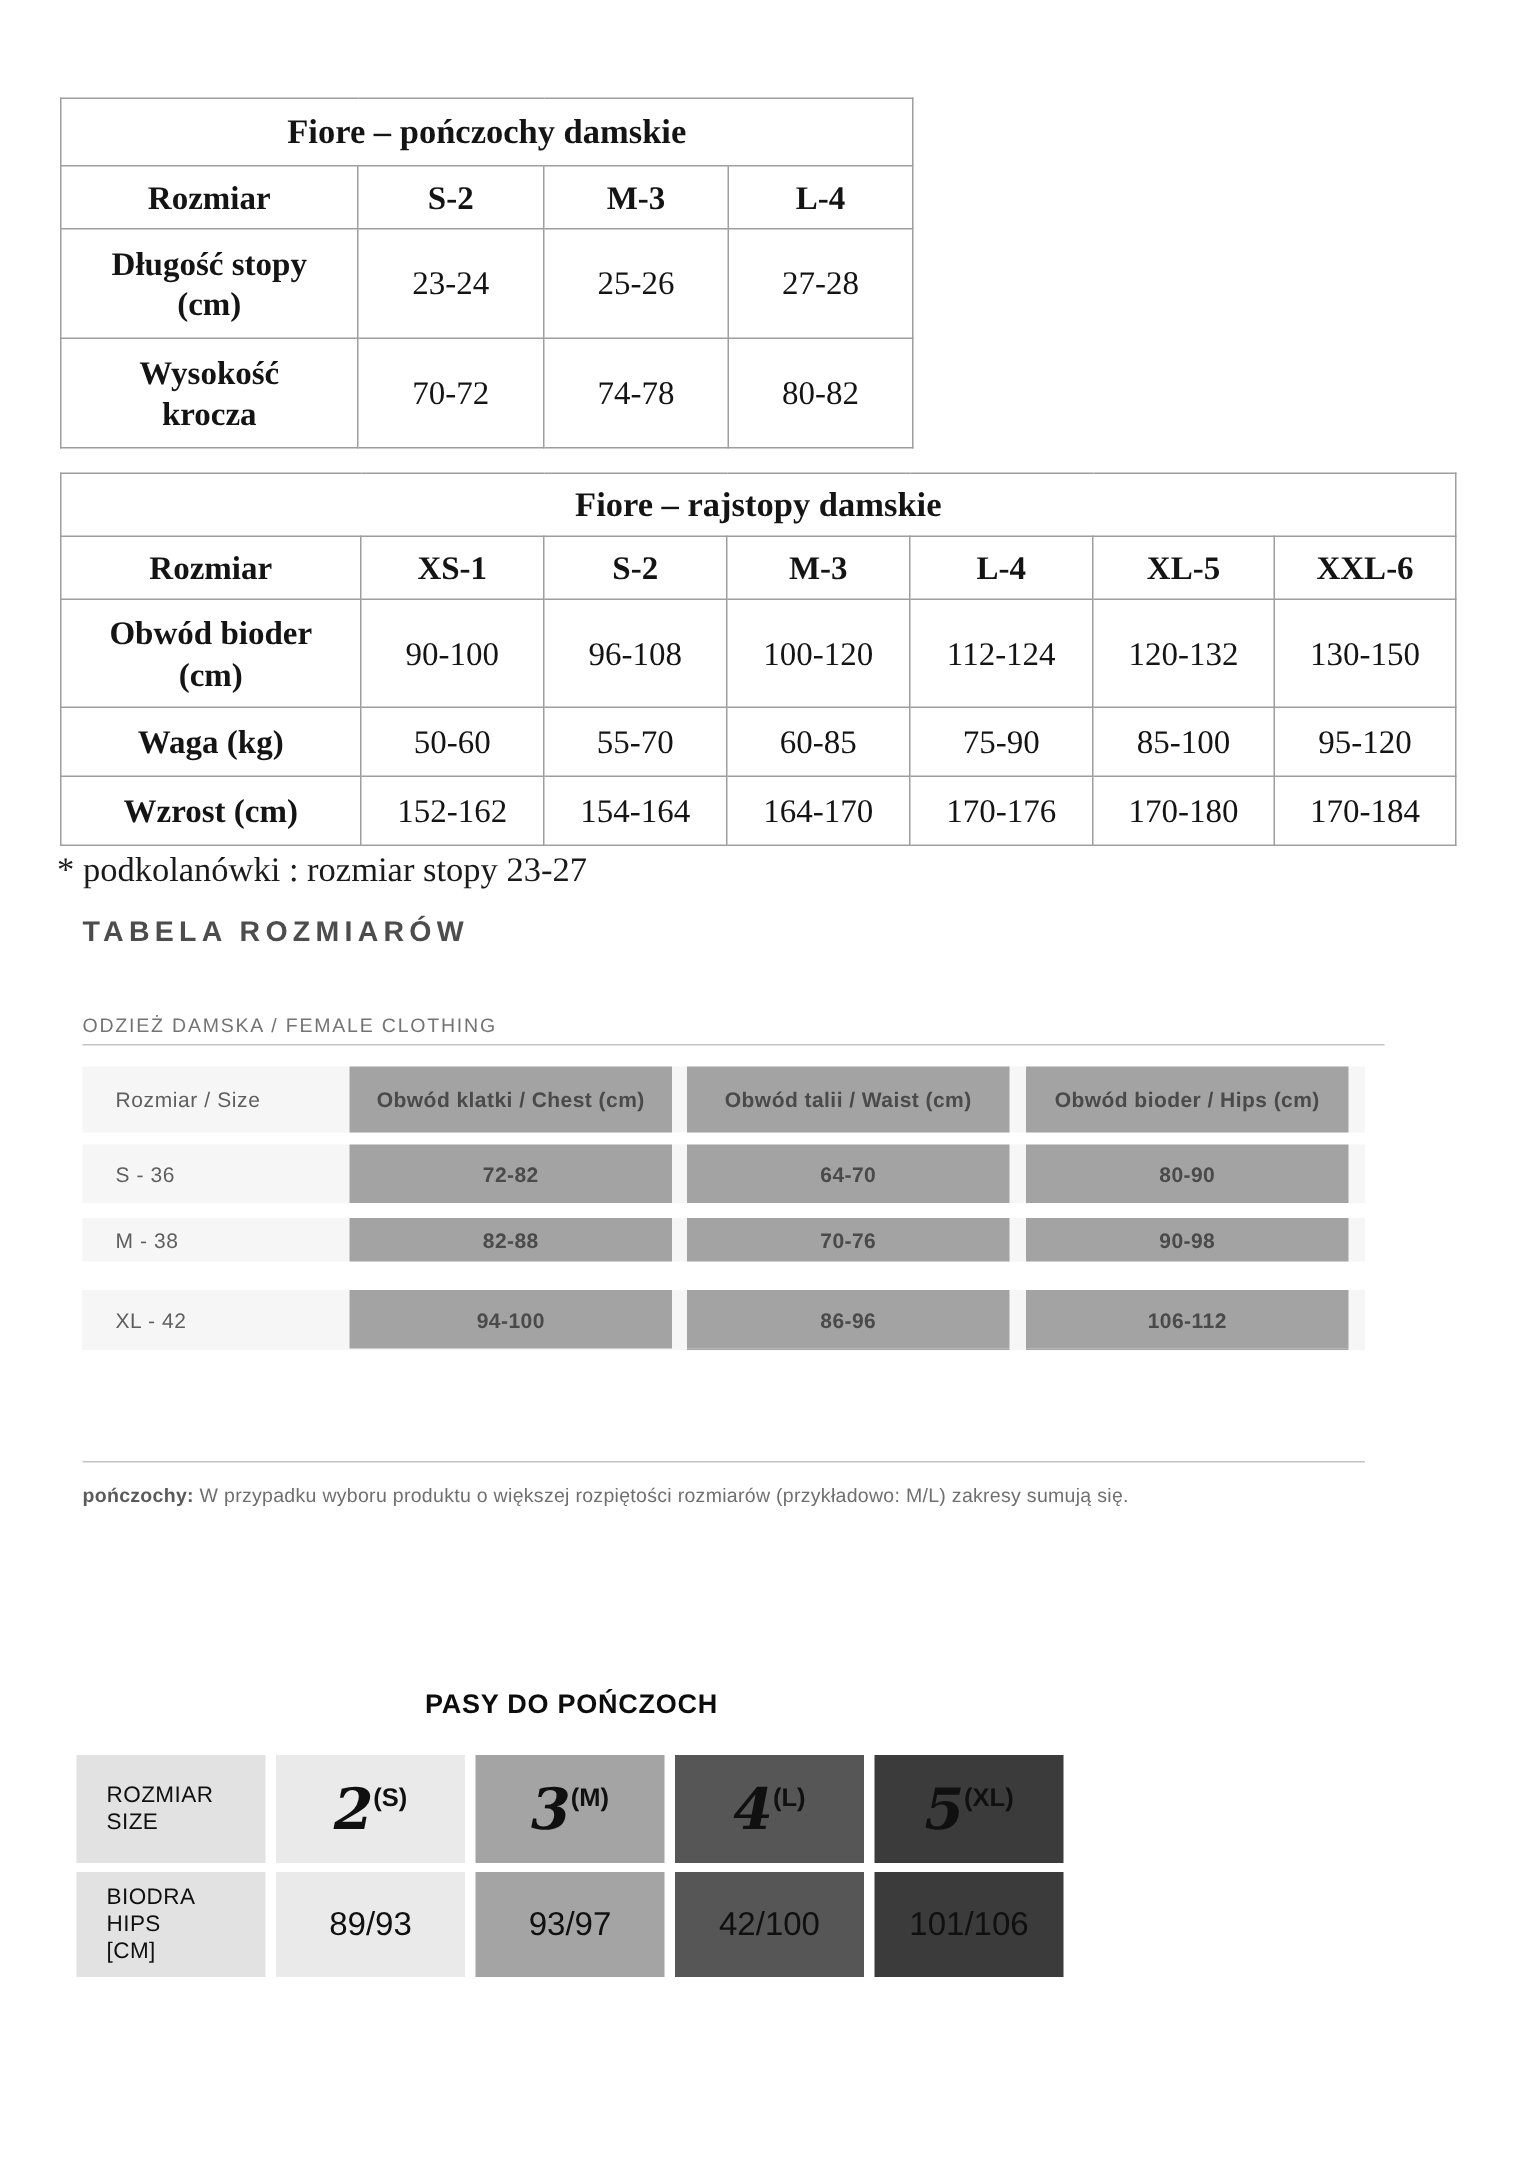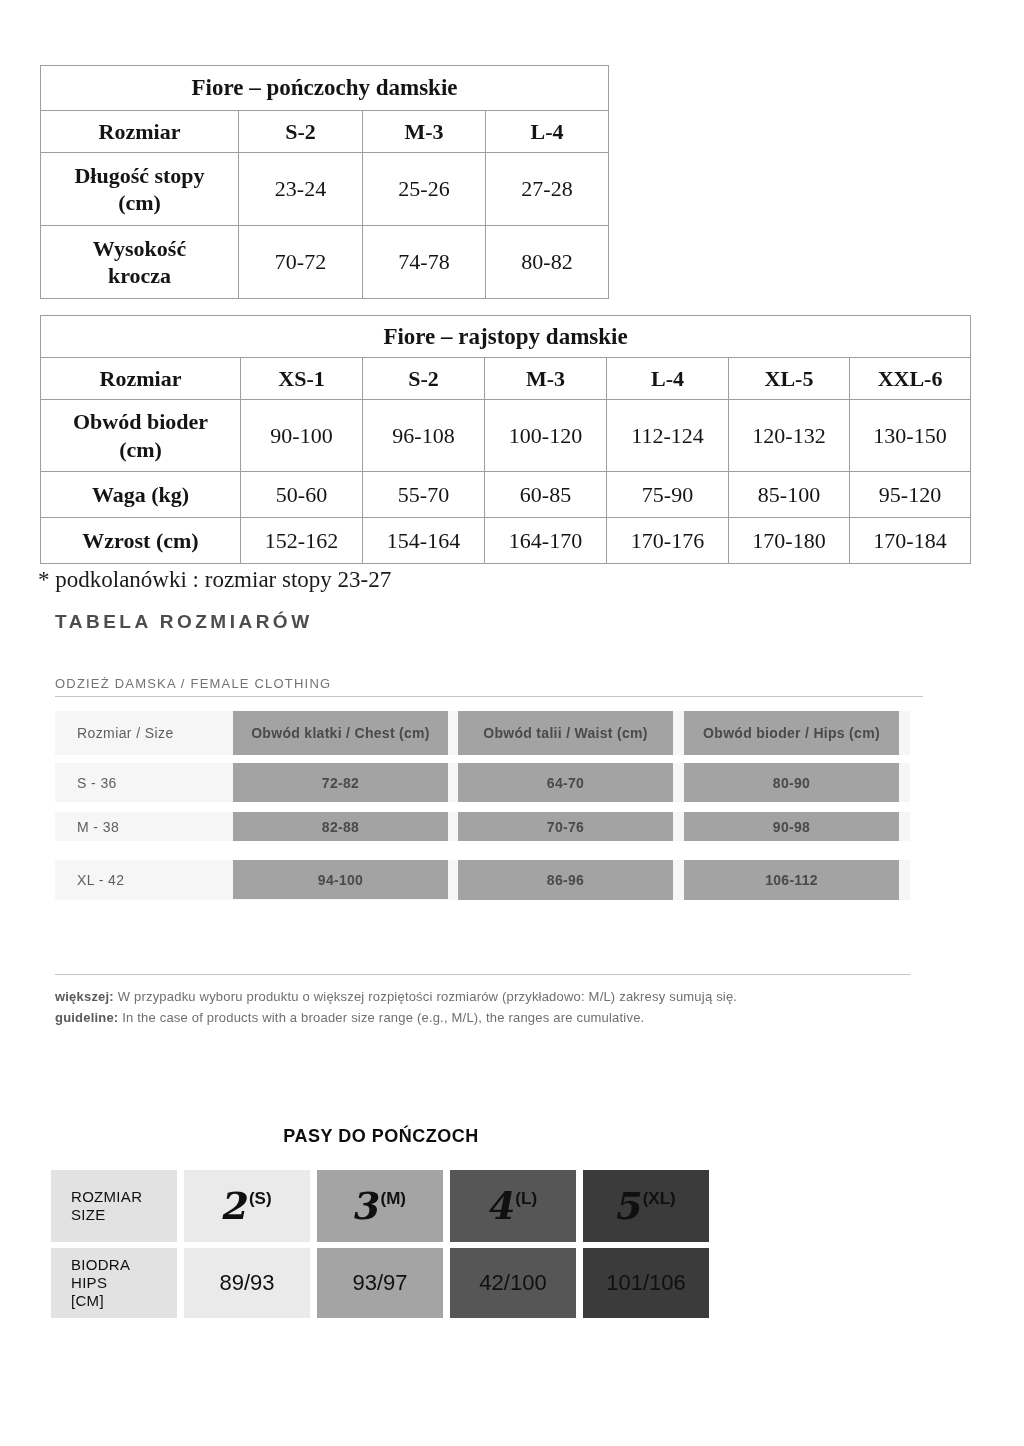--- a/index.html
+++ b/index.html
@@ -180,22 +180,21 @@
   <div class="band" style="top:860px;height:39px;">
     <div class="rowlbl">XL - 42</div>
     <div class="pill p1">94-100</div>
     <div class="pill p2">86-96</div>
     <div class="pill p3">106-112</div>
   </div>
 
   <div class="hr hr2"></div>
 
   <div class="hints">
-    <div><b>większej:</b><span> W przypadku wyboru produktu o większej rozpiętości rozmiarów (przykładowo: M/L) zakresy sumują się.</span></div>
-    <div><b>guideline:</b><span> In the case of products with a broader size range (e.g., M/L), the ranges are cumulative.</span></div>
+    <div><b>pończochy:</b><span> W przypadku wyboru produktu o większej rozpiętości rozmiarów (przykładowo: M/L) zakresy sumują się.</span></div>
   </div>
 
   <div class="garter-heading">PASY DO POŃCZOCH</div>
 
   <div class="garter">
 
     <div class="gcell glabel" style="background: rgb(226, 226, 226);">ROZMIAR
 SIZE</div>
     <div class="gcell" style="background: rgb(234, 234, 234);">
       <span class="num">2</span>

